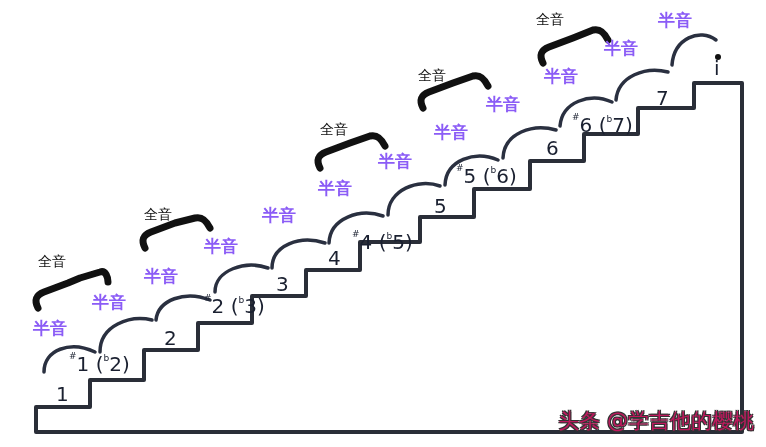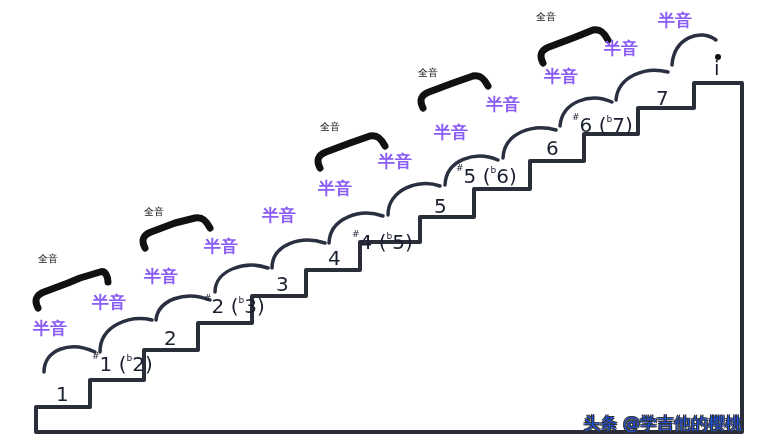--- a/index.html
+++ b/index.html
@@ -1,24 +1,24 @@
 <!DOCTYPE html>
 <html><head>
 <meta charset="utf-8">
 <style>
   html, body { margin:0; padding:0; background:#ffffff; }
   body { width:766px; height:447px; position:relative; overflow:hidden; font-family:"DejaVu Sans", sans-serif; }
   svg { position:absolute; left:0; top:0; }
   .lbl { position:absolute; color:#1a2030; white-space:nowrap; line-height:1; }
   .step-num { font-size:20px; }
   .half { font-size:17px; font-weight:bold; color:#8b5cf6; }
-  .whole { font-size:10px; color:#111; }
+  .whole { font-size:14px; color:#111; }
   .sharp { font-size:9px; vertical-align:top; position:relative; top:-2px; }
   .flat { font-size:9px; vertical-align:top; position:relative; top:0px; }
-  .watermark { position:absolute; right:24px; bottom:12px; font-size:17px; color:#1d4ed8; text-shadow:1px 1px 0 #333, -1px -1px 0 #333, 1px -1px 0 #333, -1px 1px 0 #333; }
+  .watermark { position:absolute; right:12px; bottom:12px; font-size:21px; color:#be185d; text-shadow:1px 1px 0 #333, -1px -1px 0 #333, 1px -1px 0 #333, -1px 1px 0 #333; }
 </style>
 </head>
 <body>
 
 <svg width="766" height="447">
 
   <path fill="none" stroke="#2a2e38" stroke-width="4" stroke-linejoin="round" d="M36,432 L36,407 L90,407 L90,380 L144,380 L144,350 L198,350 L198,323 L252,323 L252,296 L306,296 L306,270 L360,270 L360,242 L420,242 L420,217 L474,217 L474,189 L530,189 L530,161 L584,161 L584,134 L638,134 L638,108 L694,108 L694,83 L742,83 L742,432 Z"></path>
 
   <g fill="none" stroke="#2a3040" stroke-width="3.5" stroke-linecap="round">
     <path d="M44,372 C44,350 70,340 95,352"></path>
@@ -59,21 +59,21 @@
 <div class="lbl half" style="left:262px;top:207px">半音</div>
 <div class="lbl half" style="left:318px;top:180px">半音</div>
 <div class="lbl half" style="left:378px;top:153px">半音</div>
 <div class="lbl half" style="left:434px;top:124px">半音</div>
 <div class="lbl half" style="left:486px;top:96px">半音</div>
 <div class="lbl half" style="left:544px;top:68px">半音</div>
 <div class="lbl half" style="left:604px;top:40px">半音</div>
 <div class="lbl half" style="left:658px;top:12px">半音</div>
 
 <div class="lbl step-num" style="left:56px;top:384px">1</div>
-<div class="lbl step-num" style="left:92px;top:354px"><span class="sharp">#</span><span>1</span> (<span class="flat">b</span><span>2</span>)</div>
+<div class="lbl step-num" style="left:69px;top:354px"><span class="sharp">#</span><span>1</span> (<span class="flat">b</span><span>2</span>)</div>
 <div class="lbl step-num" style="left:164px;top:328px">2</div>
 <div class="lbl step-num" style="left:204px;top:296px"><span class="sharp">#</span><span>2</span> (<span class="flat">b</span><span>3</span>)</div>
 <div class="lbl step-num" style="left:276px;top:274px">3</div>
 <div class="lbl step-num" style="left:328px;top:248px">4</div>
 <div class="lbl step-num" style="left:352px;top:232px"><span class="sharp">#</span><span>4</span> (<span class="flat">b</span><span>5</span>)</div>
 <div class="lbl step-num" style="left:434px;top:196px">5</div>
 <div class="lbl step-num" style="left:456px;top:166px"><span class="sharp">#</span><span>5</span> (<span class="flat">b</span><span>6</span>)</div>
 <div class="lbl step-num" style="left:546px;top:138px">6</div>
 <div class="lbl step-num" style="left:572px;top:115px"><span class="sharp">#</span><span>6</span> (<span class="flat">b</span><span>7</span>)</div>
 <div class="lbl step-num" style="left:656px;top:88px">7</div>

